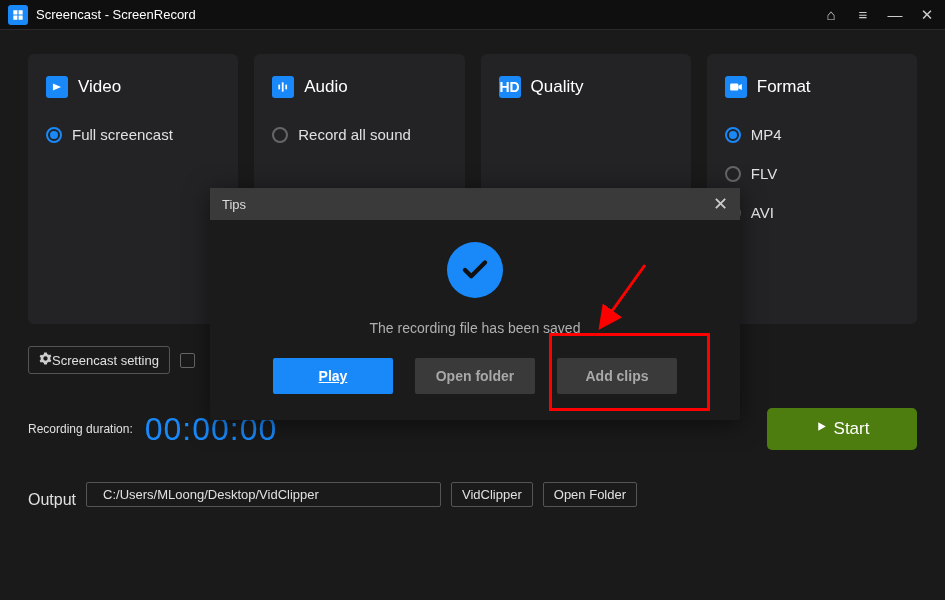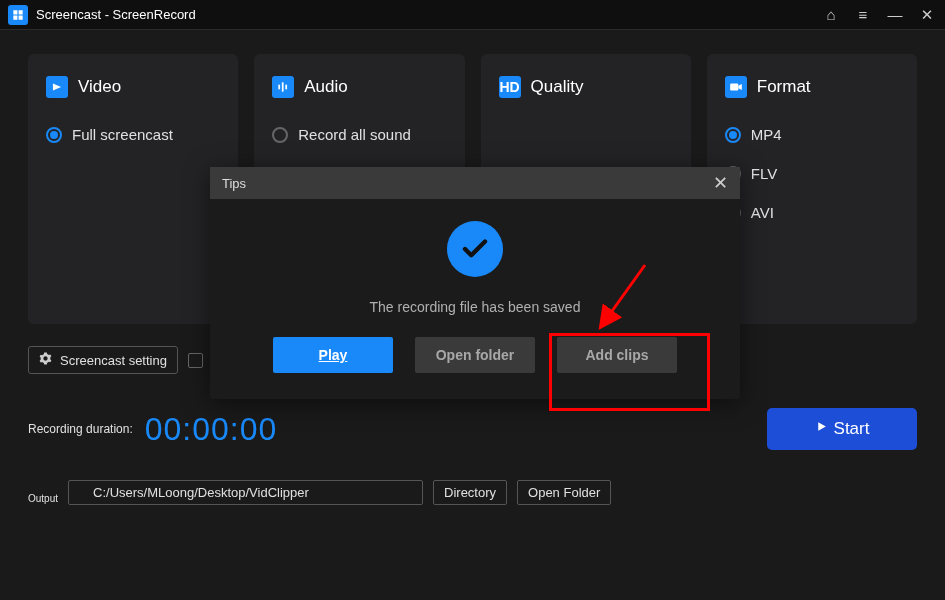--- a/index.html
+++ b/index.html
@@ -21,36 +21,36 @@
     .panel-title { font-size: 17px; color: #fff; font-weight: 400; }
     
     .radio-group { display: flex; flex-direction: column; gap: 22px; }
     .radio-item { display: flex; align-items: center; gap: 10px; cursor: pointer; }
     .radio-circle { width: 16px; height: 16px; border: 2px solid #666; border-radius: 50%; display: flex; align-items: center; justify-content: center; flex-shrink: 0; }
     .radio-circle.checked { border-color: #1989fa; }
     .radio-dot { width: 8px; height: 8px; background: #1989fa; border-radius: 50%; }
     .radio-label { font-size: 15px; color: #e0e0e0; white-space: nowrap; }
     
     .toolbar-row { display: flex; gap: 10px; margin-bottom: 18px; height: 28px; }
-    .setting-btn { display: flex; align-items: center; gap: 8px; padding: 13px 10px; border: 1px solid #555; border-radius: 3px; font-size: 13px; color: #e0e0e0; cursor: pointer; background: transparent; }
+    .setting-btn { display: flex; align-items: center; gap: 0; padding: 13px 10px; border: 1px solid #555; border-radius: 3px; font-size: 13px; color: #e0e0e0; cursor: pointer; background: transparent; }
     .checkbox-box { width: 15px; height: 15px; border: 1px solid #666; border-radius: 2px; }
     .micro-toggle { display: flex; align-items: center; gap: 7px; }
     
     .duration-row { display: flex; align-items: center; gap: 12px; margin-bottom: 30px; padding-top: 16px; }
     .duration-label { font-size: 12px; color: #e0e0e0; }
     .duration-time { font-size: 32px; color: #1989fa; letter-spacing: 1px; }
-    .start-btn { margin-left: auto; background: #1d4ed8; color: #fff; width: 150px; height: 42px; border-radius: 5px; display: flex; align-items: center; justify-content: center; gap: 6px; font-size: 17px; cursor: pointer; }
+    .start-btn { margin-left: auto; background: #4d7c0f; color: #fff; width: 150px; height: 42px; border-radius: 5px; display: flex; align-items: center; justify-content: center; gap: 6px; font-size: 17px; cursor: pointer; }
     
     .output-row { display: flex; align-items: center; gap: 10px; }
-    .output-label { font-size: 10px; margin-top: 11px; }
-    .output-path { flex: 0 0 355px; border: 1px solid #555; padding: 4px 24px; font-size: 13px; border-radius: 2px; }
+    .output-label { font-size: 16px; margin-top: 11px; }
+    .output-path { flex: 0 0 355px; border: 1px solid #555; padding: 4px 16px; font-size: 13px; border-radius: 2px; }
     .small-btn { border: 1px solid #555; padding: 4px 10px; font-size: 13px; border-radius: 2px; cursor: pointer; background: transparent; color: #e0e0e0; }
     
     
-    .modal { position: absolute; left: 210px; top: 167px; width: 530px; background: #1b1b1b; border-radius: 3px; box-shadow: 0 4px 24px rgba(0,0,0,.5); }
+    .modal { position: absolute; left: 210px; top: 188px; width: 530px; background: #1b1b1b; border-radius: 3px; box-shadow: 0 4px 24px rgba(0,0,0,.5); }
     .modal-header { height: 32px; background: #3a3a3a; display: flex; align-items: center; padding: 0 12px; }
     .modal-title { font-size: 13px; color: #ddd; }
     .modal-close { margin-left: auto; font-size: 18px; color: #ccc; cursor: pointer; }
     .modal-body { padding: 22px 18px 26px 18px; text-align: center; }
     .check-circle { width: 56px; height: 56px; background: #1989fa; border-radius: 50%; margin: 0 auto 22px auto; display: flex; align-items: center; justify-content: center; }
     .modal-message { font-size: 14px; color: #b0b0b0; margin-bottom: 22px; }
     .modal-actions { display: flex; gap: 22px; justify-content: center; }
     .modal-btn { width: 120px; height: 36px; display: flex; align-items: center; justify-content: center; font-size: 14px; border-radius: 2px; cursor: pointer; }
     .modal-btn.primary { background: #1989fa; color: #fff; font-weight: 600; text-decoration: underline; }
     .modal-btn.secondary { background: #3a3a3a; color: #a8a8a8; font-weight: 600; }
@@ -180,21 +180,21 @@
             <path fill="#fff" d="M6 4l14 8L6 20z"></path>
           </svg>
       </span>
       <span>Start</span>
     </div>
   </div>
 
   <div class="output-row">
     <span class="output-label">Output</span>
     <div class="output-path">C:/Users/MLoong/Desktop/VidClipper</div>
-    <div class="small-btn">Directory</div>
+    <div class="small-btn">VidClipper</div>
     <div class="small-btn">Open Folder</div>
   </div>
 </div>
 
 <div class="modal">
   <div class="modal-header">
     <span class="modal-title">Tips</span>
     <span class="modal-close">✕</span>
   </div>
   <div class="modal-body">

